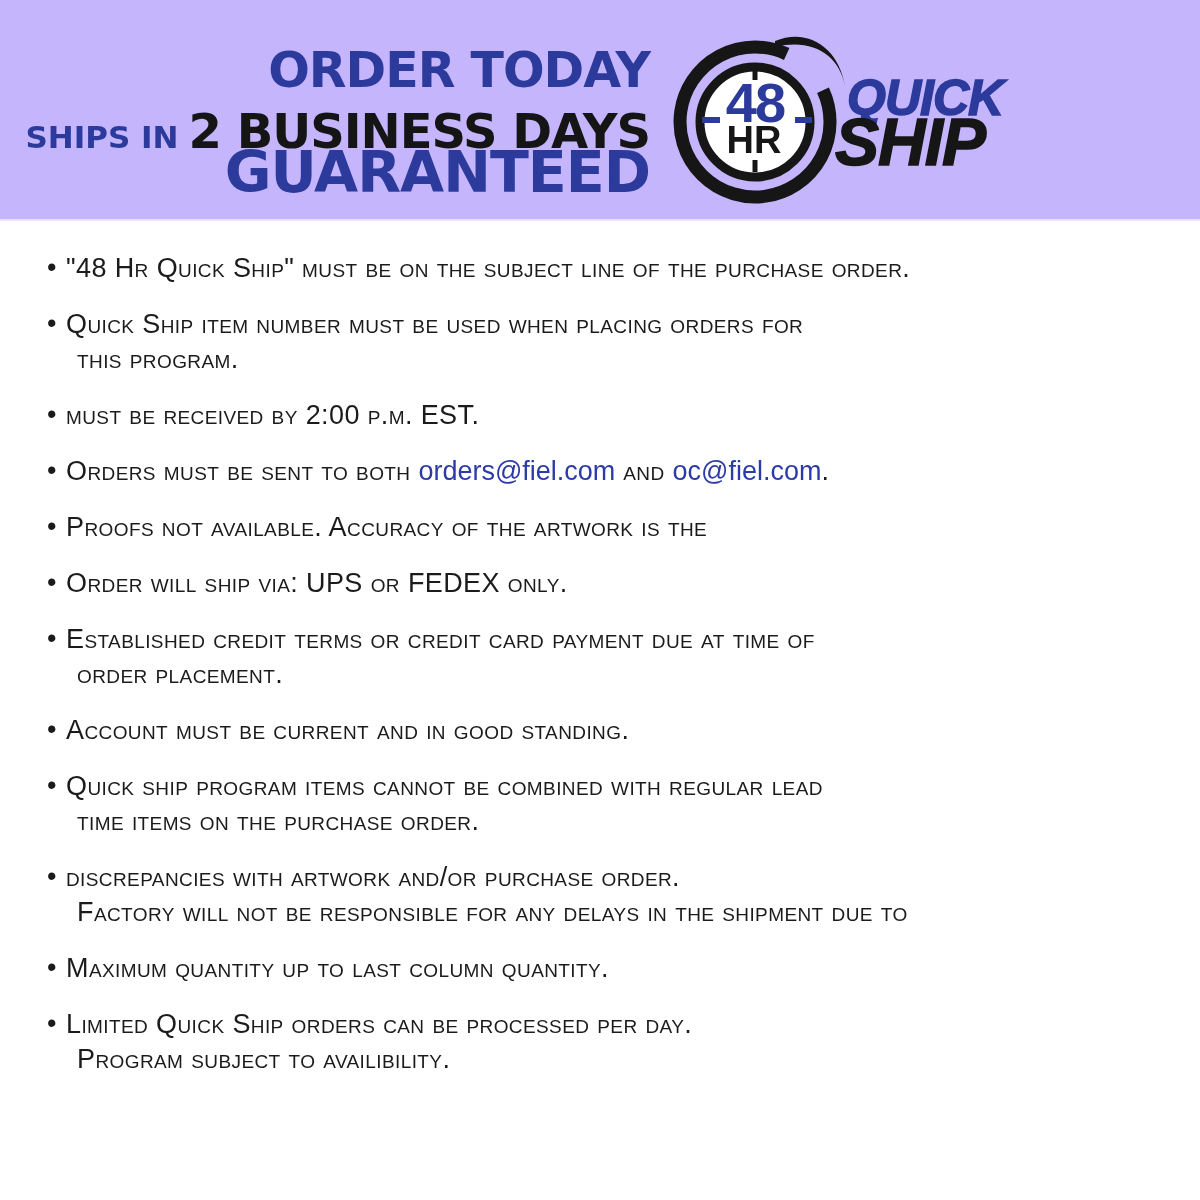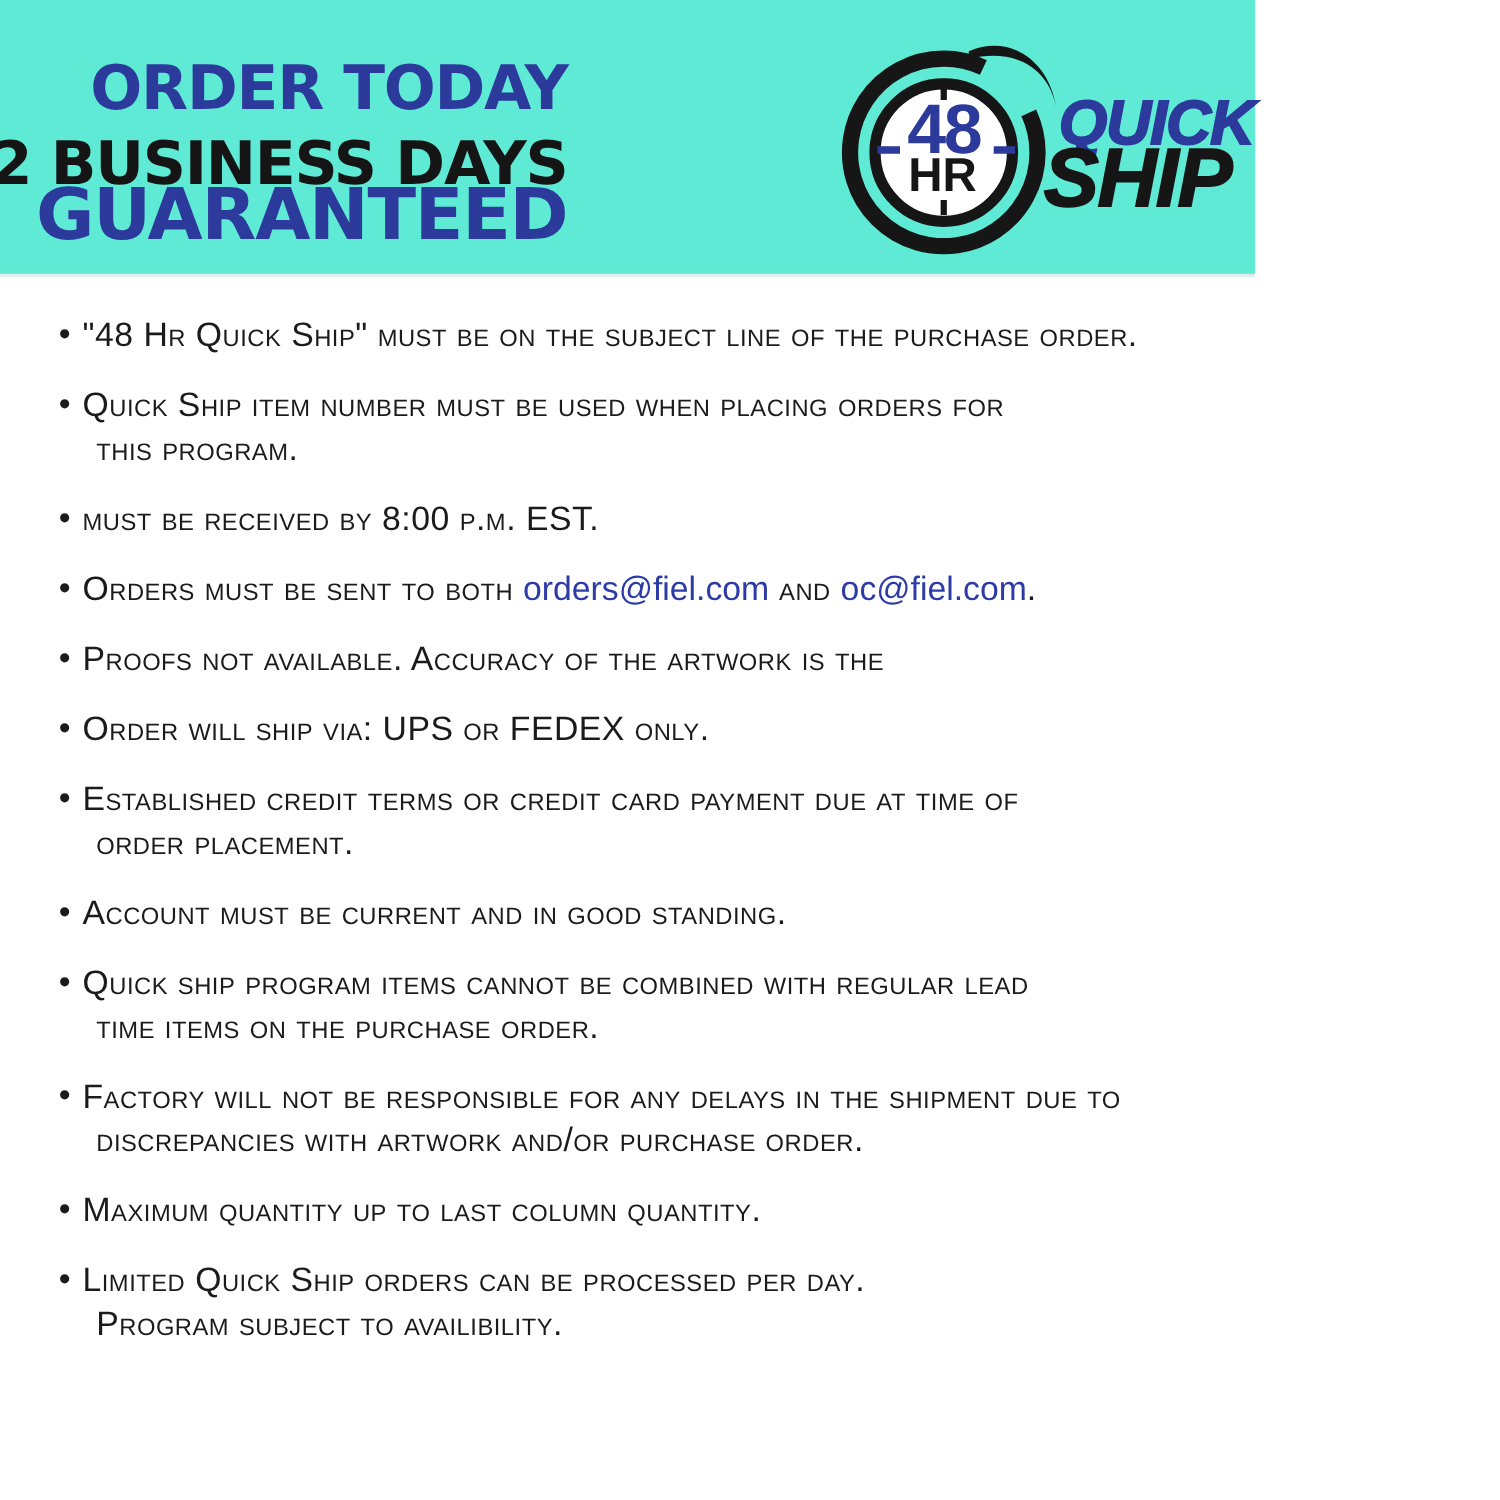--- a/index.html
+++ b/index.html
@@ -8,21 +8,21 @@
     --ink:#1b1b1b;
   }
   *{box-sizing:border-box;}
   html,body{margin:0;padding:0;}
   body{
     width:1200px;height:1200px;overflow:hidden;background:#ffffff;
     font-family:"Liberation Sans",sans-serif;color:var(--ink);
   }
   
   .header{
-    position:relative;width:1004px;height:221px;background:#5eead4;
+    position:relative;width:1200px;height:221px;background:#c4b5fd;
     border-bottom:2px solid #e8e8e8;
   }
   .tagline-line{
     position:absolute;right:550px;white-space:nowrap;line-height:1;
     font-family:"DejaVu Sans",sans-serif;font-weight:bold;letter-spacing:-1px;
   }
   .tl1{top:46px;font-size:49px;color:var(--blue);}
   .tl2{top:94px;font-size:48px;color:#151515;margin-top:13px;}
   .tl2 .tl2-prefix{font-size:31px;color:var(--blue);margin-right:10px;letter-spacing:0;}
   .tl3{top:144px;font-size:57px;color:var(--blue);}
@@ -83,21 +83,21 @@
         <span class="term-bullet">•</span>
         <span class="term-line"><span class="sc">"48 Hr Quick Ship" must be on the subject line of the purchase order.</span></span>
       </div>
       <div class="term-item">
         <span class="term-bullet">•</span>
         <span class="term-line"><span class="sc">Quick Ship item number must be used when placing orders for</span></span>
         <span class="term-line"><span class="sc">this program.</span></span>
       </div>
       <div class="term-item">
         <span class="term-bullet">•</span>
-        <span class="term-line"><span class="sc">must be received by 8:00 p.m. EST.</span></span>
+        <span class="term-line"><span class="sc">must be received by 2:00 p.m. EST.</span></span>
       </div>
       <div class="term-item">
         <span class="term-bullet">•</span>
         <span class="term-line"><span class="sc">Orders must be sent to both </span><span class="email">orders@fiel.com</span><span class="sc"> and </span><span class="email">oc@fiel.com</span><span class="sc">.</span></span>
       </div>
       <div class="term-item">
         <span class="term-bullet">•</span>
         <span class="term-line"><span class="sc">Proofs not available. Accuracy of the artwork is the</span></span>
       </div>
       <div class="term-item">
@@ -113,22 +113,22 @@
         <span class="term-bullet">•</span>
         <span class="term-line"><span class="sc">Account must be current and in good standing.</span></span>
       </div>
       <div class="term-item">
         <span class="term-bullet">•</span>
         <span class="term-line"><span class="sc">Quick ship program items cannot be combined with regular lead</span></span>
         <span class="term-line"><span class="sc">time items on the purchase order.</span></span>
       </div>
       <div class="term-item">
         <span class="term-bullet">•</span>
+        <span class="term-line"><span class="sc">discrepancies with artwork and/or purchase order.</span></span>
         <span class="term-line"><span class="sc">Factory will not be responsible for any delays in the shipment due to</span></span>
-        <span class="term-line"><span class="sc">discrepancies with artwork and/or purchase order.</span></span>
       </div>
       <div class="term-item">
         <span class="term-bullet">•</span>
         <span class="term-line"><span class="sc">Maximum quantity up to last column quantity.</span></span>
       </div>
       <div class="term-item">
         <span class="term-bullet">•</span>
         <span class="term-line"><span class="sc">Limited Quick Ship orders can be processed per day.</span></span>
         <span class="term-line"><span class="sc">Program subject to availibility.</span></span>
       </div>

